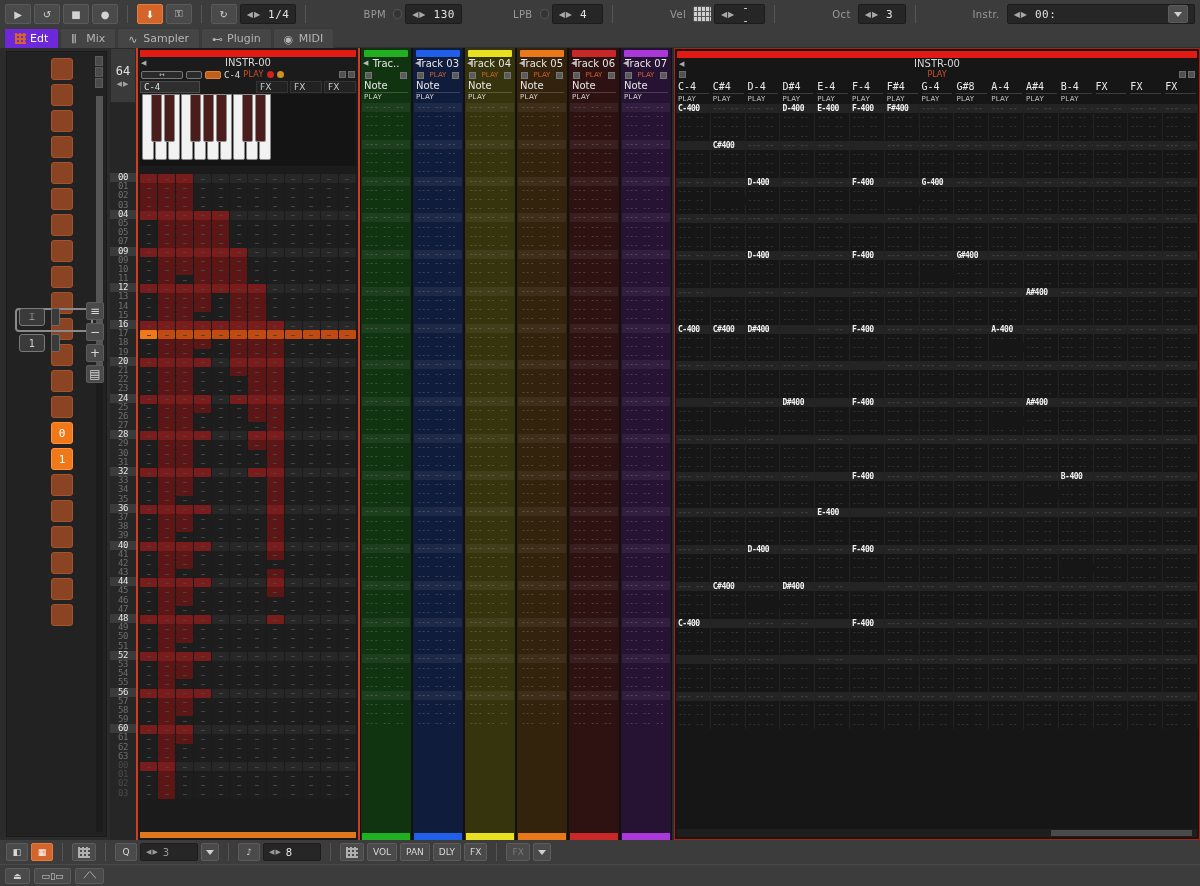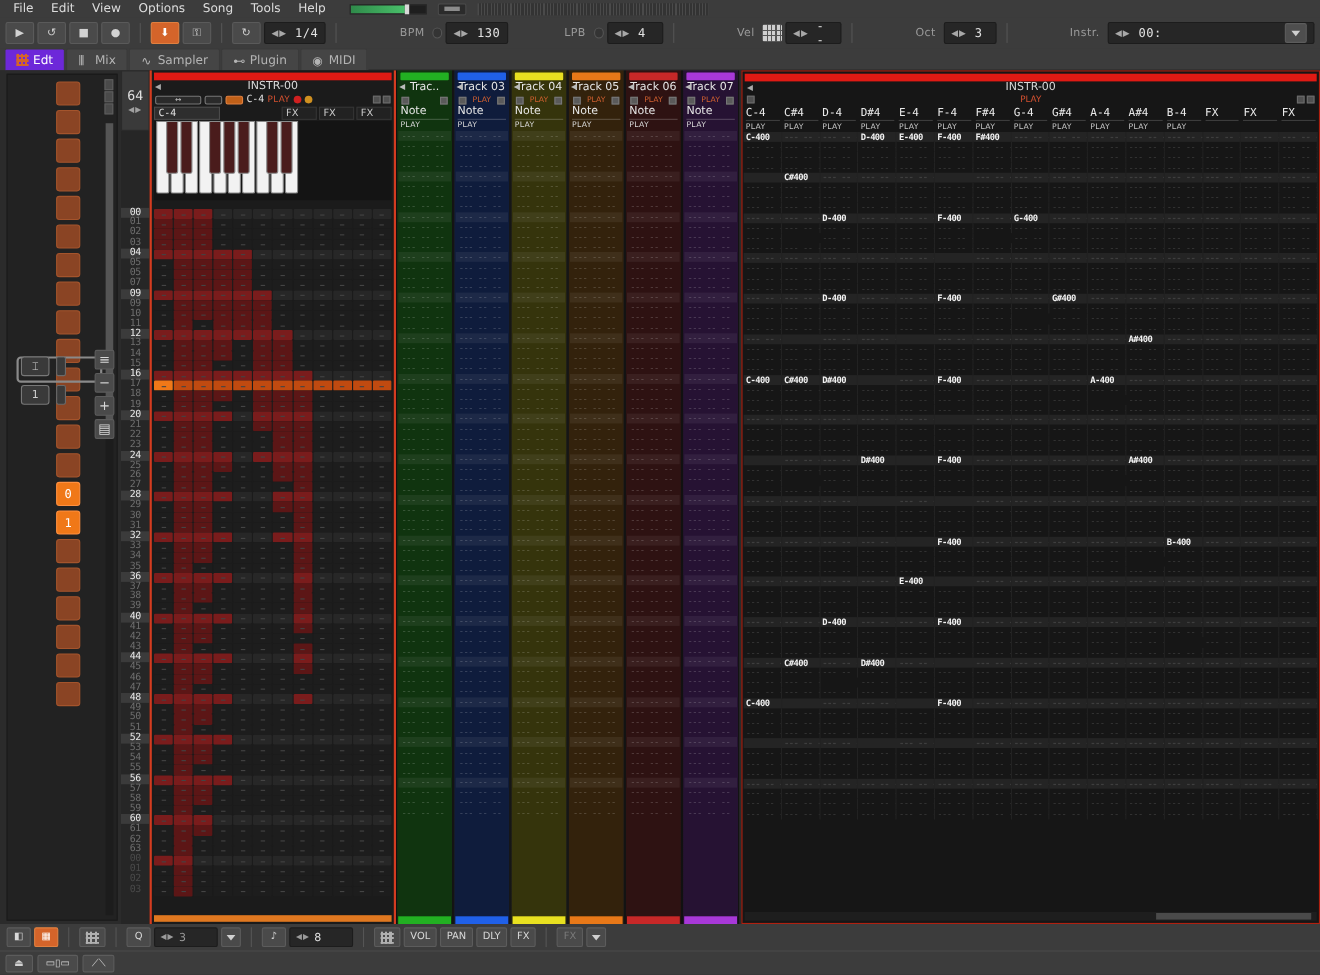--- a/index.html
+++ b/index.html
@@ -199,38 +199,20 @@
             border-top:1px solid #4a4a4a; }
   .st-btn { height:16px; min-width:20px; padding:0 7px; background:#4a4a4a; border:1px solid #5c5c5c; border-radius:2px;
             display:flex; align-items:center; justify-content:center; font-size:9px; color:#d2d2d2; }
   .st-field { flex:1; height:16px; background:#3c3c3c; }
 </style>
 </head>
 <body>
 
 <div class="app">
 
-  <div class="menubar">
-    <div class="menu-item">File</div>
-    <div class="menu-item">Edit</div>
-    <div class="menu-item">View</div>
-    <div class="menu-item">Options</div>
-    <div class="menu-item">Song</div>
-    <div class="menu-item">Tools</div>
-    <div class="menu-item">Help</div>
-    <div class="mb-spacer"></div>
-    <div class="master-meter">
-      <div class="fill"></div>
-      <div class="knob"></div>
-    </div>
-    <div class="midi-led">
-        <i></i>
-      </div>
-    <div class="scope"></div>
-  </div>
 
   <div class="toolbar">
     <div class="tb-btn">▶</div>
     <div class="tb-btn">↺</div>
     <div class="tb-btn">■</div>
     <div class="tb-btn">●</div>
     <div class="divider"></div>
     <div class="tb-btn active">⬇</div>
     <div class="tb-btn">⚿</div>
     <div class="divider"></div>
@@ -1966,21 +1948,21 @@
               </div>
               <div class="rcol-h">
                 <div class="nm">F#4</div>
                 <div class="pl">PLAY</div>
               </div>
               <div class="rcol-h">
                 <div class="nm">G-4</div>
                 <div class="pl">PLAY</div>
               </div>
               <div class="rcol-h">
-                <div class="nm">G#4</div>
+                <div class="nm">G#8</div>
                 <div class="pl">PLAY</div>
               </div>
               <div class="rcol-h">
                 <div class="nm">A-4</div>
                 <div class="pl">PLAY</div>
               </div>
               <div class="rcol-h">
                 <div class="nm">A#4</div>
                 <div class="pl">PLAY</div>
               </div>

